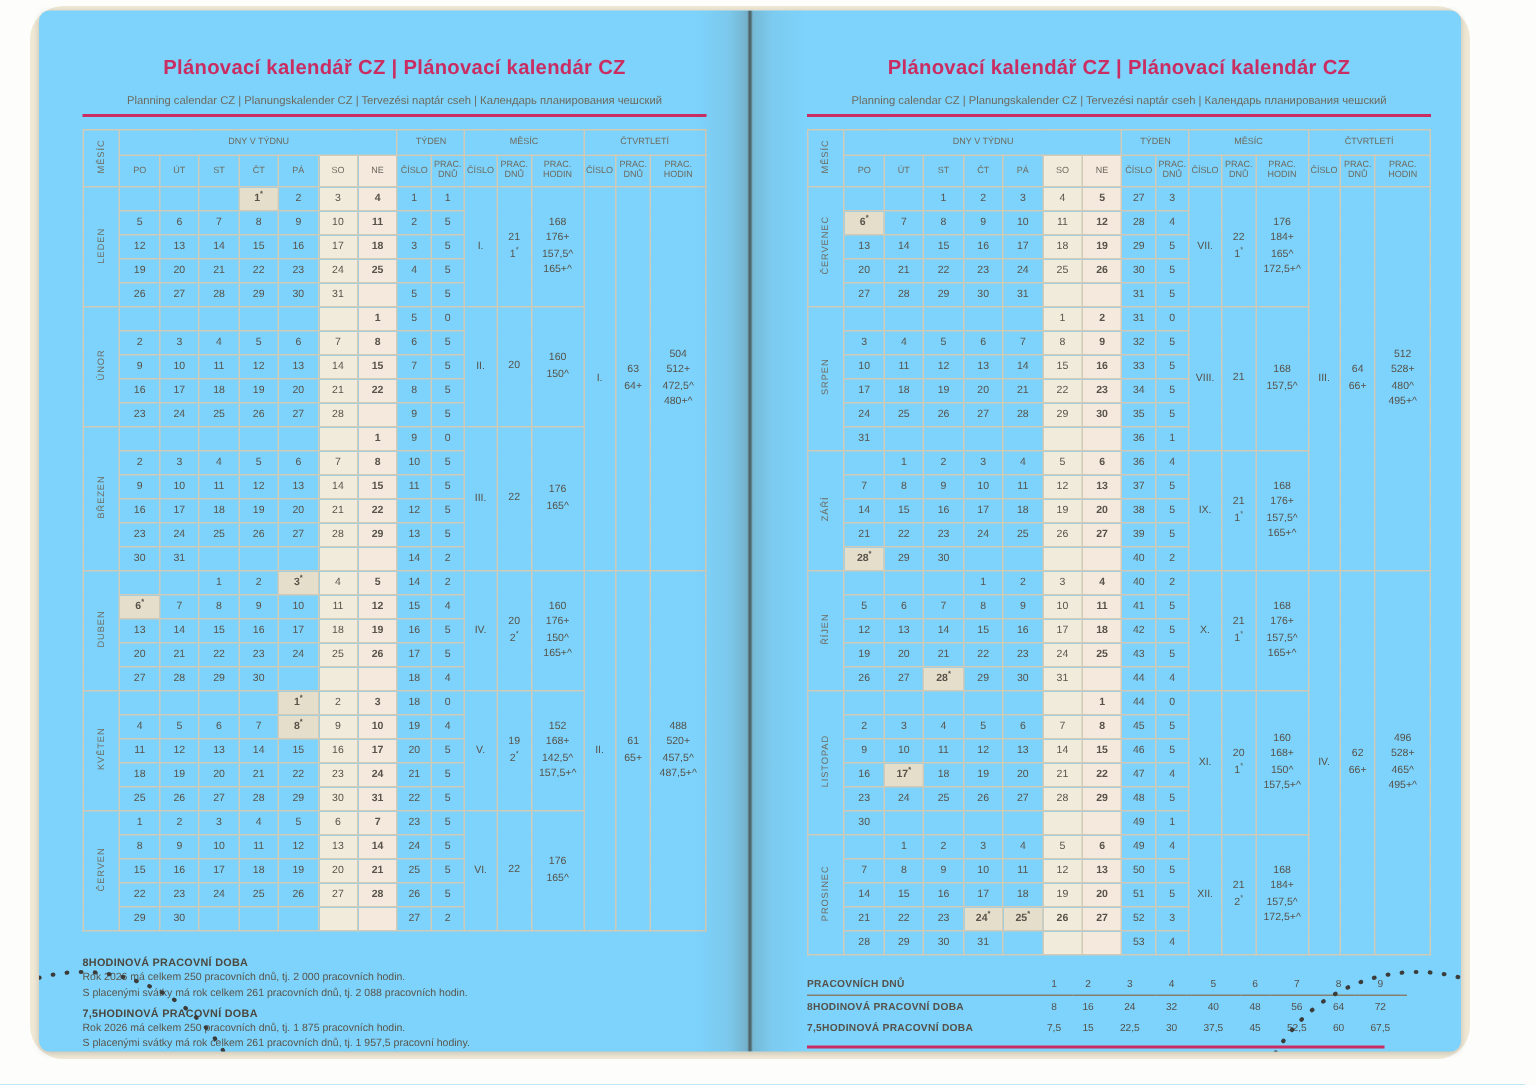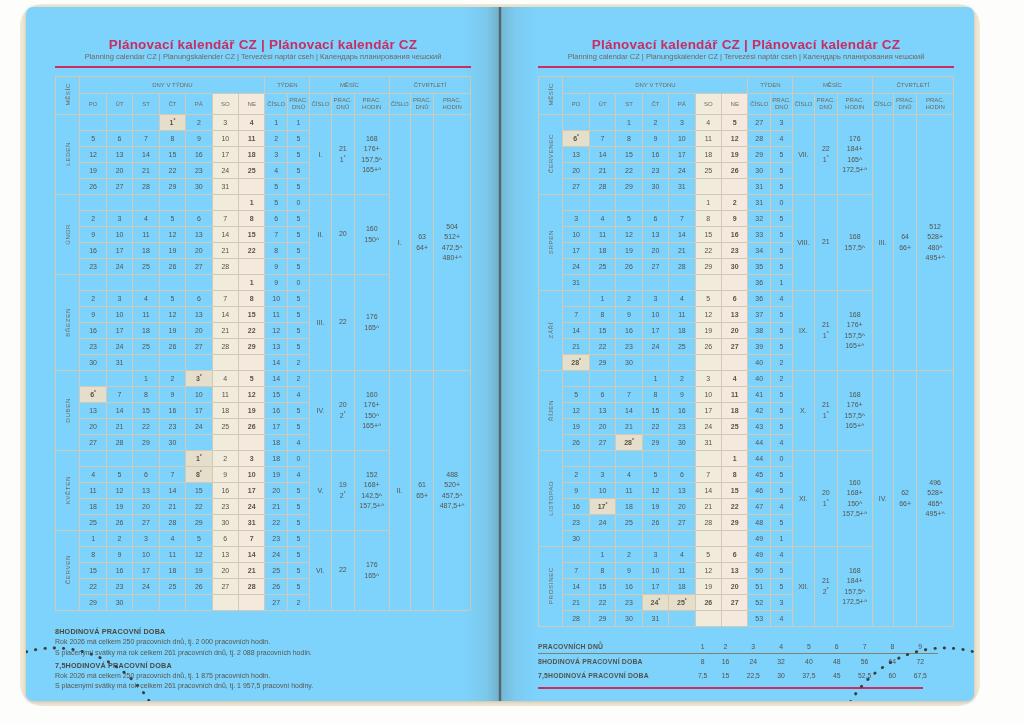--- a/index.html
+++ b/index.html
@@ -14,21 +14,21 @@
        rgba(90,83,68,.26) 47%,rgba(62,56,45,.52) 50%,rgba(90,83,68,.20) 53%,
        rgba(110,102,85,.08) 70%,rgba(110,102,85,0) 100%);}
   .spine-line{position:absolute;left:50%;top:0;bottom:0;width:2px;transform:translateX(-50%);
        background:rgba(64,58,46,.45);}
   .page{position:absolute;top:0;height:100%;width:474px;}
   .page.left{left:0;}
   .page.right{right:0;}
   .page-inner{width:416px;margin:0 auto;padding-top:30px;}
   .page.right .page-inner{margin:0;margin-left:38px;}
   .cal-title{font-size:13.5px;font-weight:bold;color:#c92d62;text-align:center;letter-spacing:.2px;}
-  .cal-subtitle{font-size:7.5px;color:#6e6a5e;text-align:center;margin-top:0;}
+  .cal-subtitle{font-size:7.5px;color:#6e6a5e;text-align:center;margin-top:10px;}
   .rule{height:2px;background:#c92d62;margin-top:5px;}
   table.cal{width:416px;border-collapse:collapse;table-layout:fixed;margin-top:8px;
        border:1px solid #b5af9c;}
   .cal th,.cal td{border:1px solid #d0cab7;padding:0;text-align:center;vertical-align:middle;
        overflow:hidden;}
   .cal thead th{font-size:6px;font-weight:normal;color:#6e6a5e;height:16px;line-height:1.15;}
   .cal thead tr.sub th{height:20px;}
   .cal tbody td{height:15px;font-size:7px;color:#57534a;}
   .vert{writing-mode:vertical-rl;transform:rotate(180deg);font-size:6.2px;letter-spacing:.6px;
        color:#6e6a5e;display:inline-block;}

